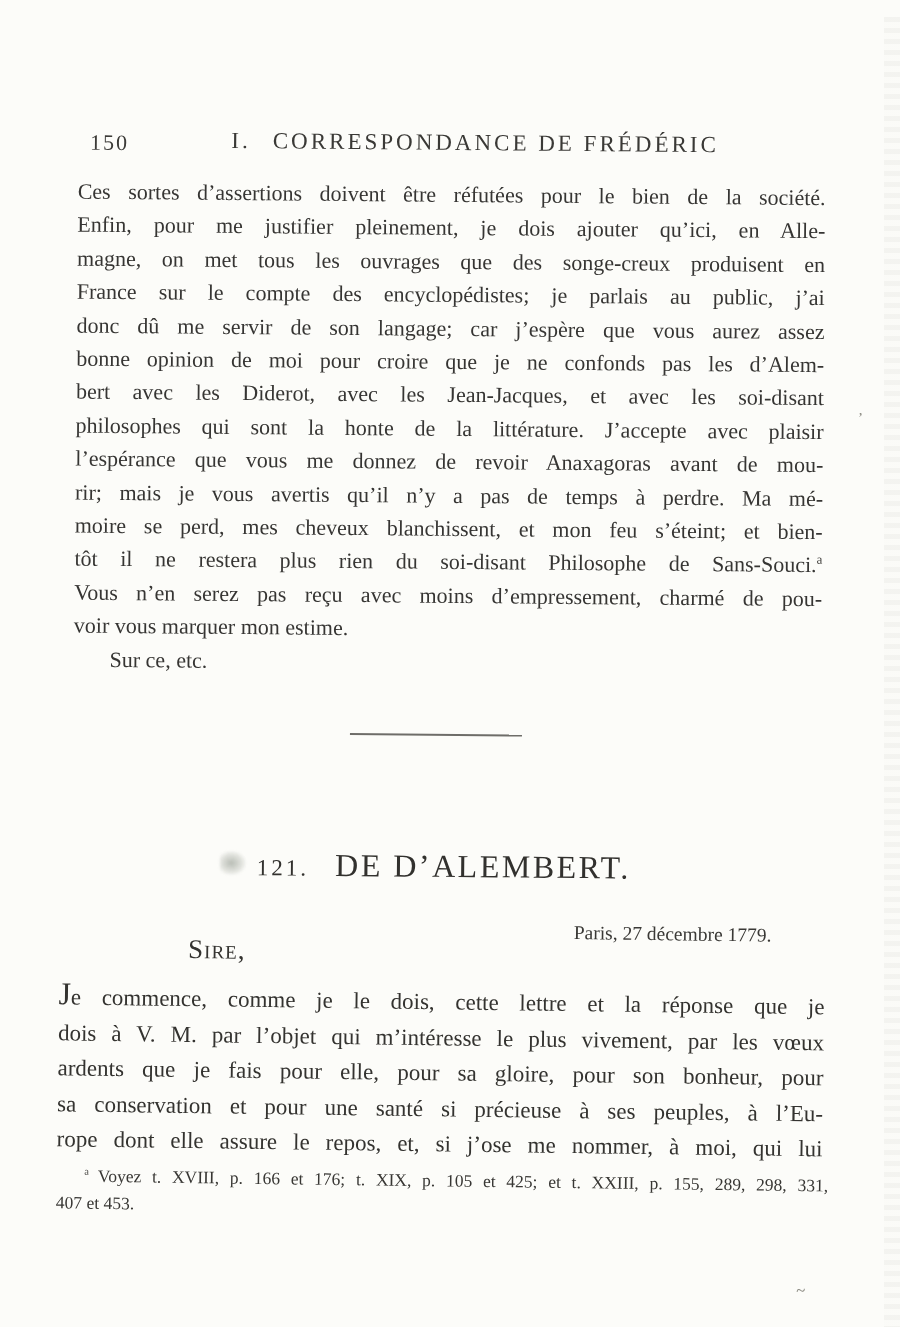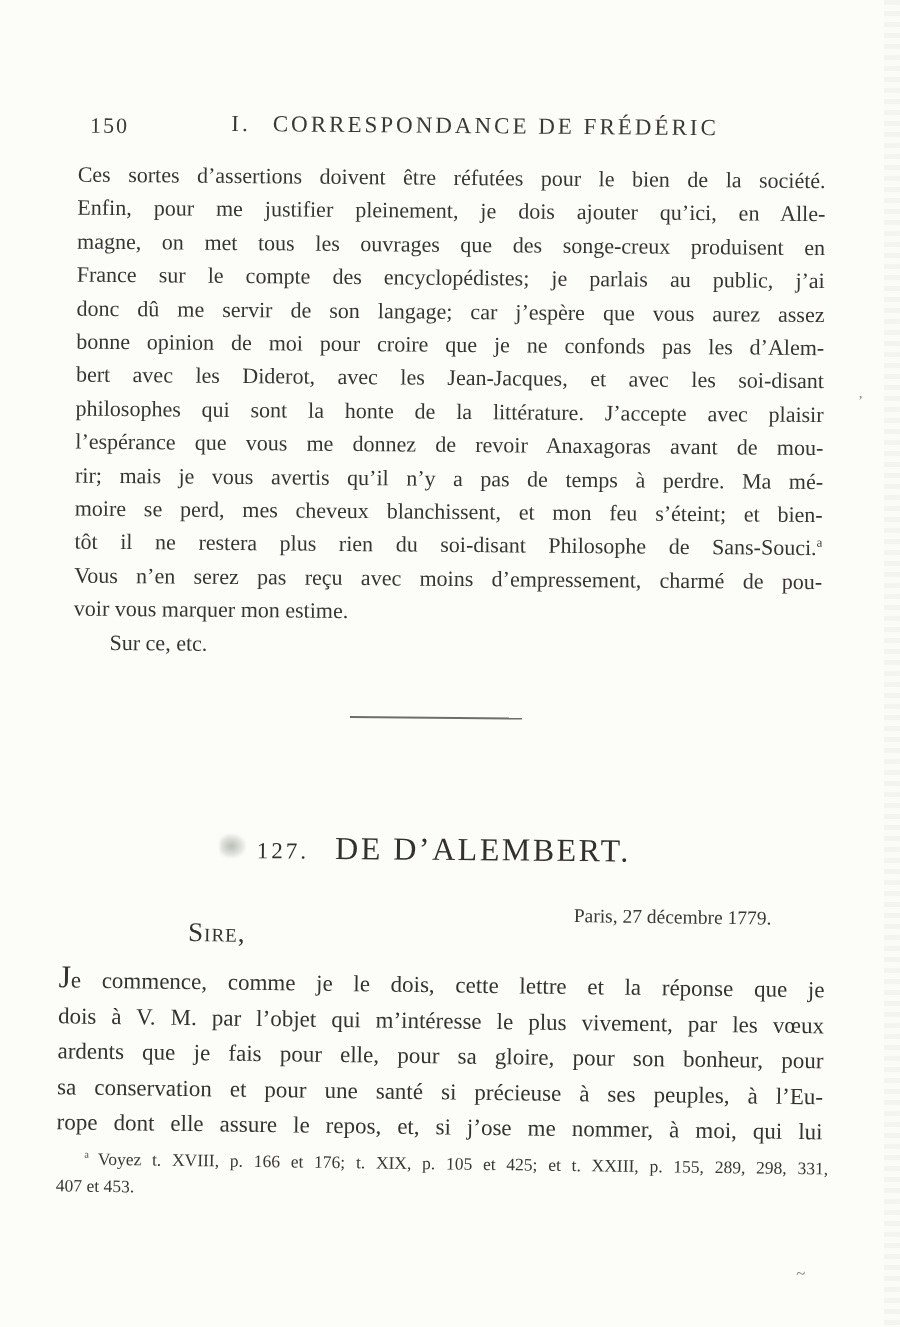--- a/index.html
+++ b/index.html
@@ -4,21 +4,21 @@
 <style>
   html,body{margin:0;padding:0;}
   body{
     width:900px;height:1327px;
     background:#fcfcf9;
     overflow:hidden;
     font-family:"Liberation Serif","DejaVu Serif",serif;
     color:#333230;
     position:relative;
   }
-  .page{position:absolute;inset:0;}
+  .page{position:absolute;inset:0;margin-top:17px;}
   
   .rot{position:absolute;inset:0;transform:rotate(0.5deg);transform-origin:120px 140px;}
   .lower{position:absolute;inset:0;transform:rotate(0.25deg);transform-origin:100px 950px;}
 
   .edge-noise{
     position:absolute;right:0;top:0;width:16px;height:100%;
     background:repeating-linear-gradient(180deg,
       rgba(168,168,160,0.10) 0 5px,
       rgba(220,220,212,0.04) 5px 11px);
     pointer-events:none;
@@ -120,21 +120,21 @@
       <div class="line j">Vous n’en serez pas reçu avec moins d’empressement, charmé de pou-</div>
       <div class="line">voir vous marquer mon estime.</div>
       <div class="line closing">Sur ce, etc.</div>
     </section>
 
     <div class="rule"></div>
 
     <div class="smudge"></div>
 
     <h2 class="section-heading">
-      <span class="sec-num">127.</span>
+      <span class="sec-num">121.</span>
       <span class="sec-title">DE D’ALEMBERT.</span>
     </h2>
 
     <div class="lower">
       <div class="dateline">Paris, 27 décembre 1779.</div>
       <div class="salutation">Sire,</div>
 
       <section class="letter2">
         <div class="line j">Je commence, comme je le dois, cette lettre et la réponse que je</div>
         <div class="line j">dois à V. M. par l’objet qui m’intéresse le plus vivement, par les vœux</div>

